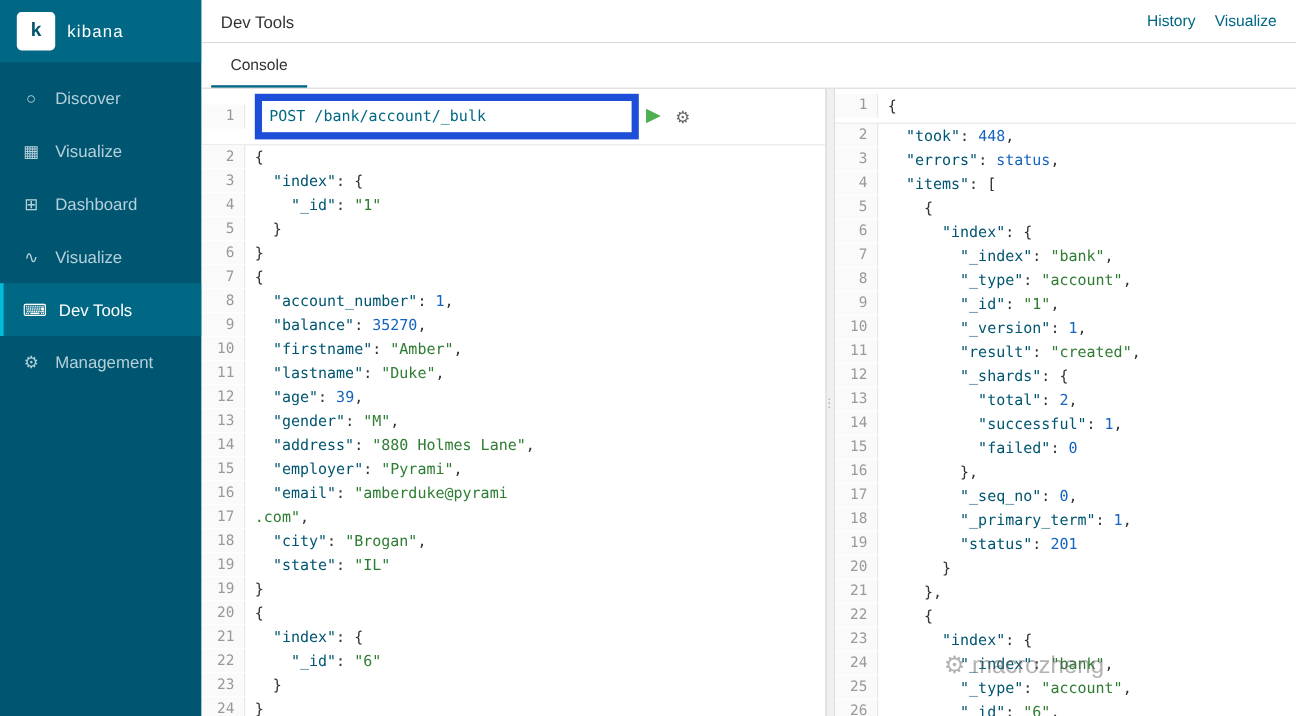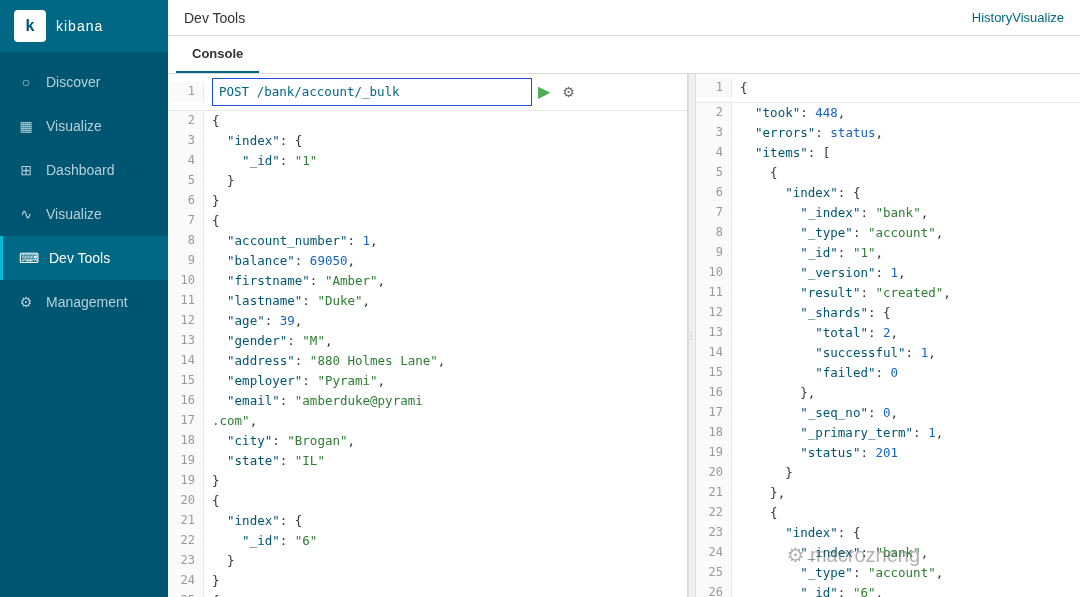--- a/index.html
+++ b/index.html
@@ -90,21 +90,21 @@
       border-bottom: 1px solid #d9d9d9;
     }
     .top-bar-title {
       font-size: 14px;
       color: #333;
       font-weight: 500;
     }
     .top-bar-actions {
       display: flex;
       align-items: center;
-      gap: 0;
+      gap: 16px;
     }
     .top-bar-link {
       font-size: 13px;
       color: #006884;
       cursor: pointer;
       text-decoration: none;
     }
 
     
     .tabs-bar {
@@ -116,21 +116,21 @@
     .tab {
       padding: 10px 16px;
       font-size: 13px;
       color: #006884;
       cursor: pointer;
       border-bottom: 2px solid transparent;
     }
     .tab.active {
       border-bottom: 2px solid #006884;
       color: #333;
-      font-weight: 700;
+      font-weight: 400;
     }
 
     
     .editor-area {
       display: flex;
       flex: 1;
       overflow: hidden;
     }
 
     
@@ -196,21 +196,21 @@
       align-items: center;
       background: #fff;
       border-bottom: 1px solid #e8e8e8;
       padding: 4px 0;
     }
 
     .url-input-wrapper {
       display: flex;
       align-items: center;
       margin-left: 8px;
-      border: 1px solid #1d4ed8;
+      border: 6px solid #1d4ed8;
       background: #fff;
       flex: 1;
       max-width: 320px;
     }
     .url-input-text {
       padding: 3px 6px;
       font-family: 'Consolas', monospace;
       font-size: 12.5px;
       color: #006884;
       font-weight: 500;
@@ -373,21 +373,21 @@
           <span class="line-content">{</span>
         </div>
 
         <div class="code-line">
           <span class="line-number">8</span>
           <span class="line-content">  <span class="c-key">"account_number"</span>: <span class="c-number">1</span>,</span>
         </div>
 
         <div class="code-line">
           <span class="line-number">9</span>
-          <span class="line-content">  <span class="c-key">"balance"</span>: <span class="c-number">69050</span>,</span>
+          <span class="line-content">  <span class="c-key">"balance"</span>: <span class="c-number">35270</span>,</span>
         </div>
 
         <div class="code-line">
           <span class="line-number">10</span>
           <span class="line-content">  <span class="c-key">"firstname"</span>: <span class="c-string">"Amber"</span>,</span>
         </div>
 
         <div class="code-line">
           <span class="line-number">11</span>
           <span class="line-content">  <span class="c-key">"lastname"</span>: <span class="c-string">"Duke"</span>,</span>

